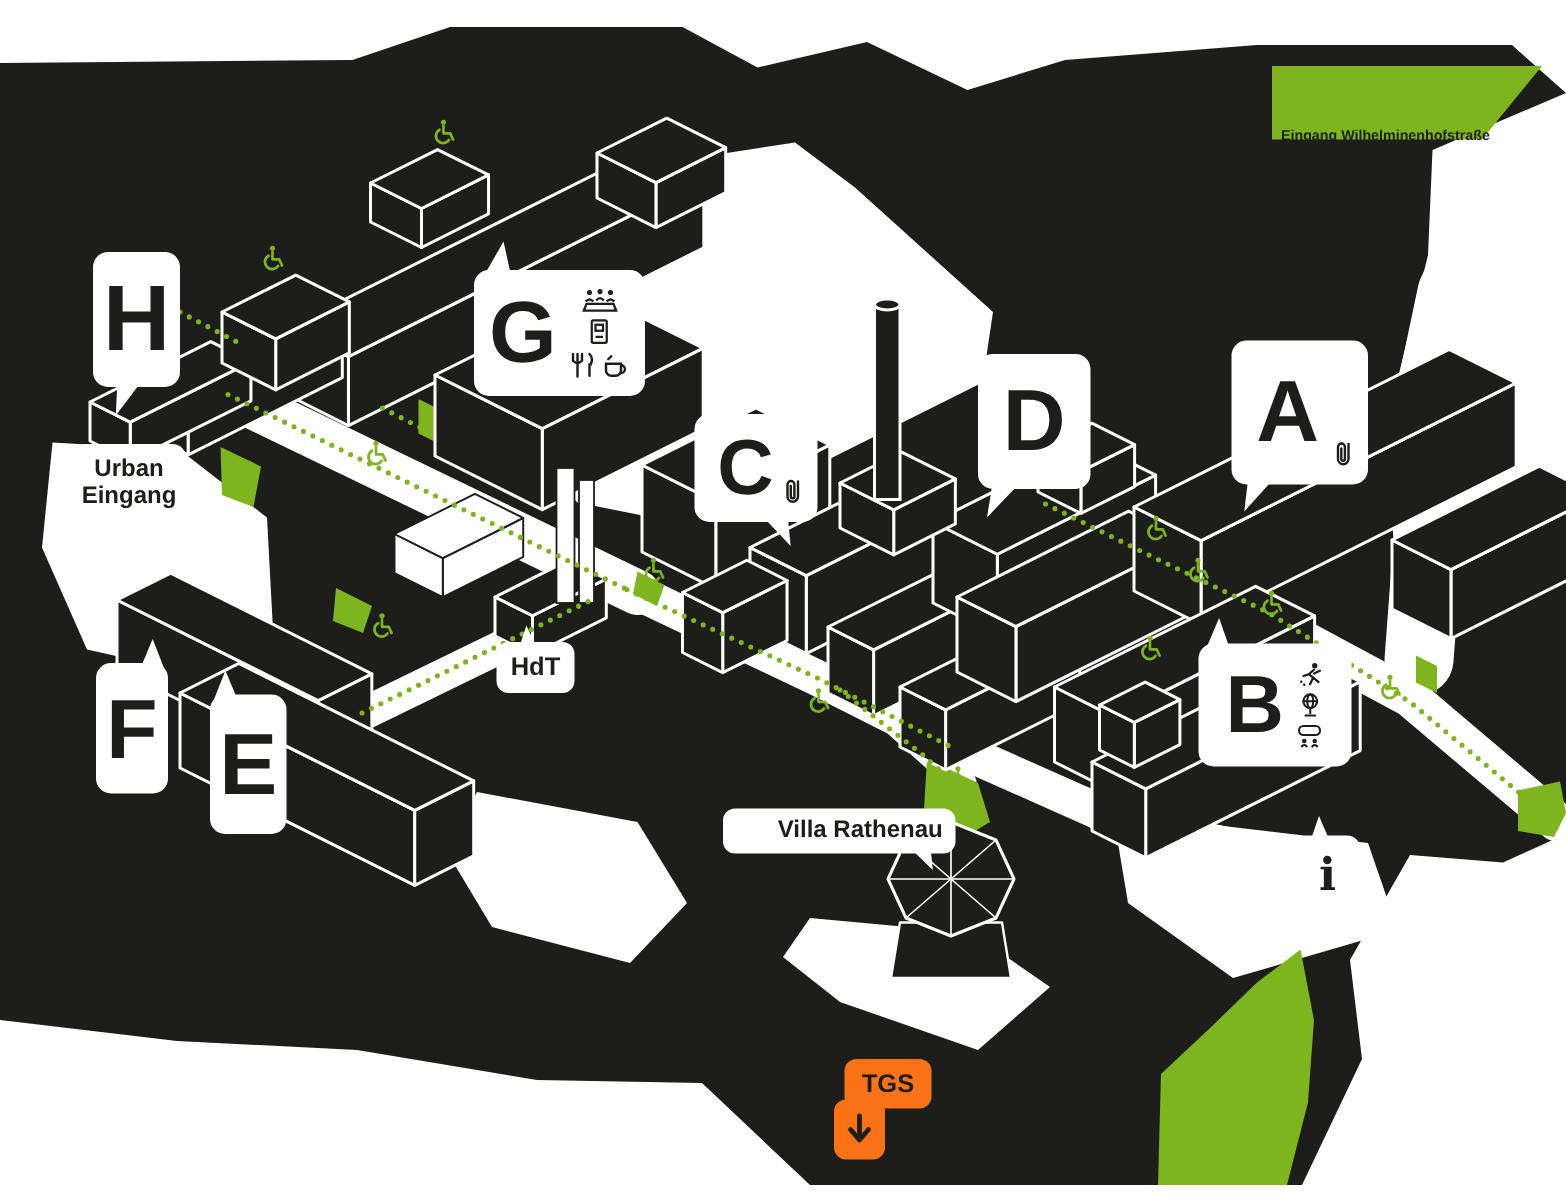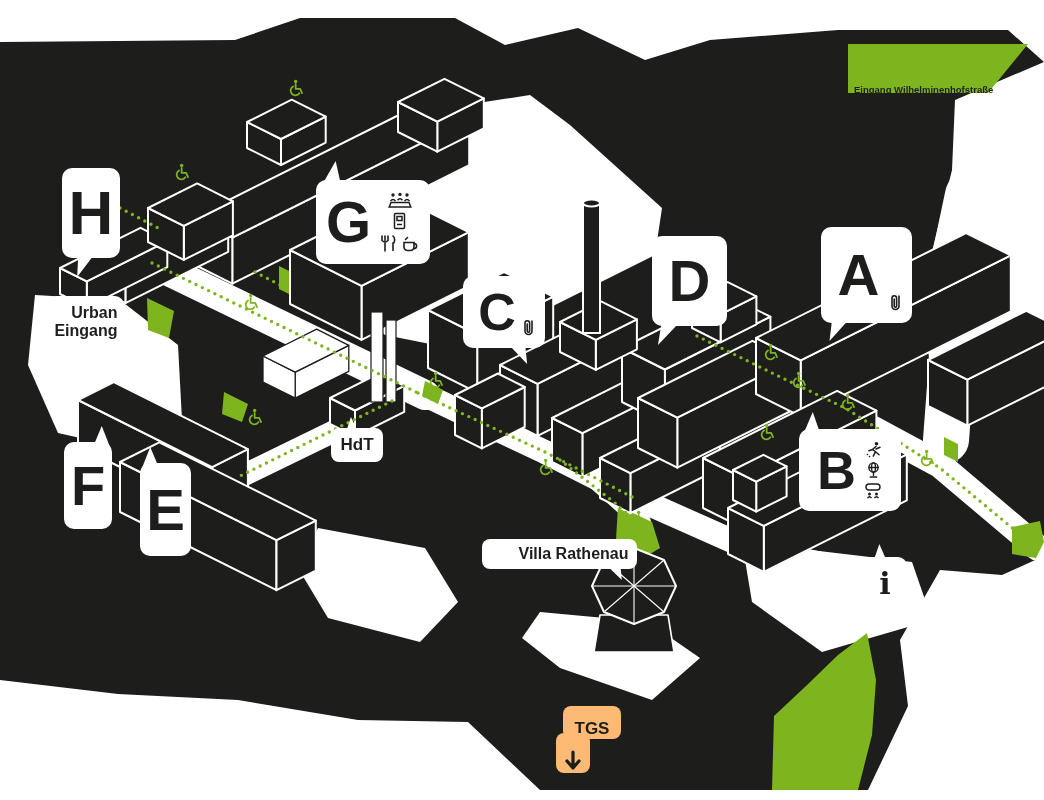--- a/index.html
+++ b/index.html
@@ -6,22 +6,22 @@
   #stage{position:relative;width:1044px;height:800px;background:#ffffff;overflow:hidden;
          font-family:"Liberation Sans",sans-serif;color:#1d1d1b;}
   #map-svg{position:absolute;left:0;top:0;}
   .bubble{position:absolute;background:#ffffff;border-radius:10px;display:flex;
           align-items:center;justify-content:center;font-weight:bold;color:#1d1d1b;z-index:5;}
   .letter{line-height:1;font-weight:bold;}
   .tail{position:absolute;width:0;height:0;border-style:solid;border-color:transparent;}
   .icon-col{display:flex;flex-direction:column;align-items:center;justify-content:center;gap:4px;}
   .icon-row{display:flex;gap:4px;align-items:flex-end;}
   .clip{position:absolute;right:9px;bottom:11px;}
-  .small-label{font-size:16px;line-height:1.12;text-align:right;}
-  .sq{position:absolute;background:#fdba74;border-radius:8px;display:flex;align-items:flex-end;justify-content:center;z-index:5;}
+  .small-label{font-size:16px;line-height:1.12;text-align:center;}
+  .sq{position:absolute;background:#f97316;border-radius:8px;display:flex;align-items:center;justify-content:center;z-index:5;}
 </style>
 </head>
 <body>
 
 <div id="stage">
 
 <svg id="map-svg" width="1044" height="800" viewBox="0 0 1044 800">
   <defs>
     <symbol id="wc" viewBox="0 0 20 20">
       <circle cx="8.5" cy="2.8" r="1.9" fill="#7eb51e"></circle>

